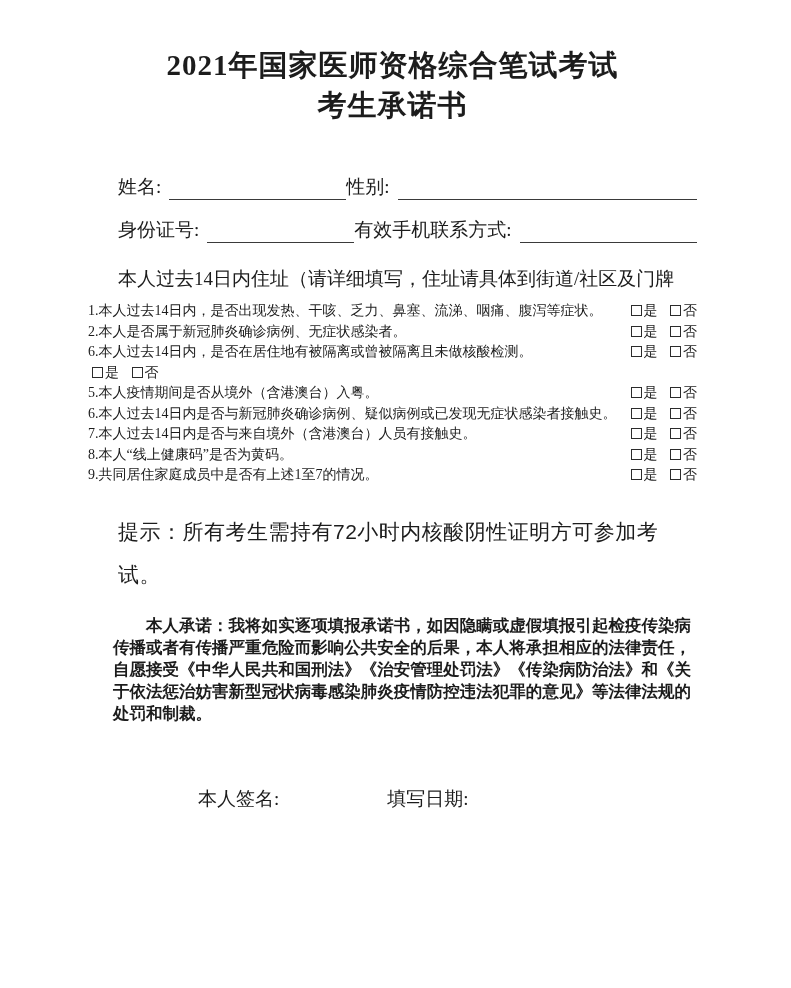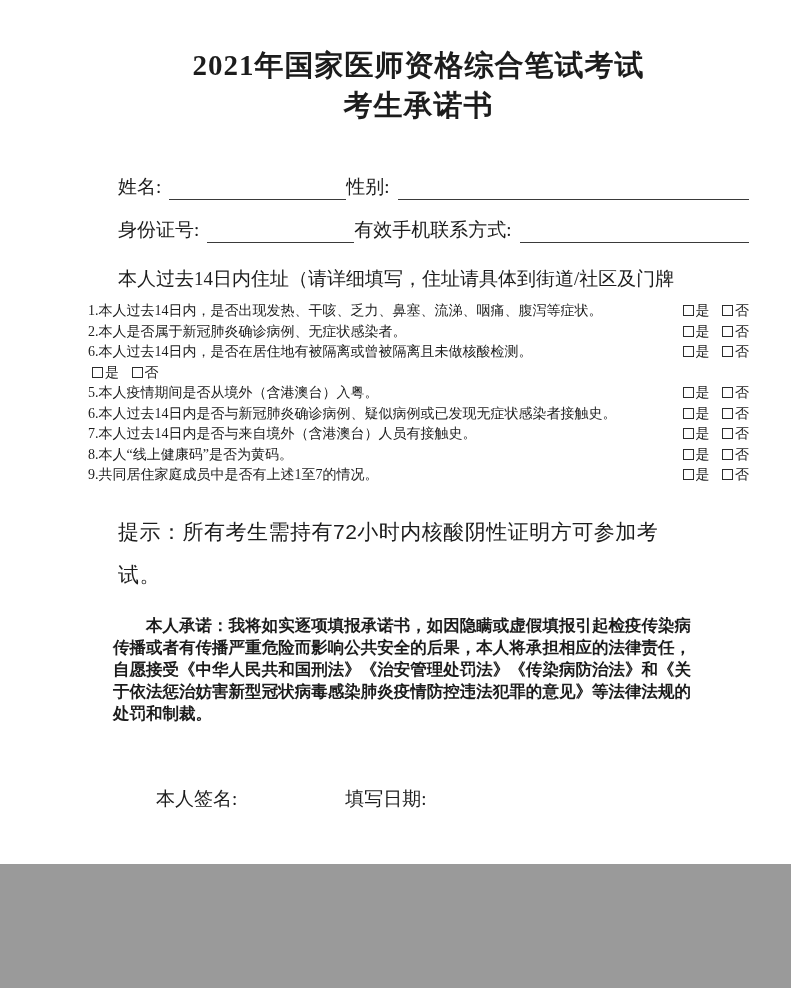--- a/index.html
+++ b/index.html
@@ -1,24 +1,24 @@
 <!DOCTYPE html>
 <html><head>
 <meta charset="utf-8">
 <style>
   * { margin: 0; padding: 0; box-sizing: border-box; }
   html, body { background: #9a9a9a; }
   body { display: flex; justify-content: center; }
   .page {
     width: 791px;
-    height: 864px;
+    height: 988px;
     background: #ffffff;
     color: #1c1c1c;
     font-family: "Liberation Serif", "DejaVu Serif", serif;
-    padding: 48px 42px 0 88px;
+    padding: 48px 94px 0 88px;
     position: relative;
     overflow: hidden;
   }
   
   .title-block { text-align: center; }
   .title-line { font-size: 29px; font-weight: bold; line-height: 34px; letter-spacing: 1px; }
   .title-line.second { margin-top: 6px; }
 
   
   .form-section { margin: 52px 0 0 30px; font-size: 19px; }
@@ -67,21 +67,21 @@
     font-family: "Liberation Sans", "DejaVu Sans", sans-serif;
     font-weight: bold;
     font-size: 16.5px;
     line-height: 22px;
     text-align: justify;
     text-indent: 2em;
   }
 
   
   .signature-row { margin-top: 62px; display: flex; font-size: 19px; }
-  .sig-label { margin-left: 68px; }
+  .sig-label { margin-left: 110px; }
   .date-label { margin-left: 108px; }
 </style>
 </head>
 <body>
 
 <div class="page">
 
   <div class="title-block">
     <div class="title-line">2021年国家医师资格综合笔试考试</div>
     <div class="title-line second">考生承诺书</div>

